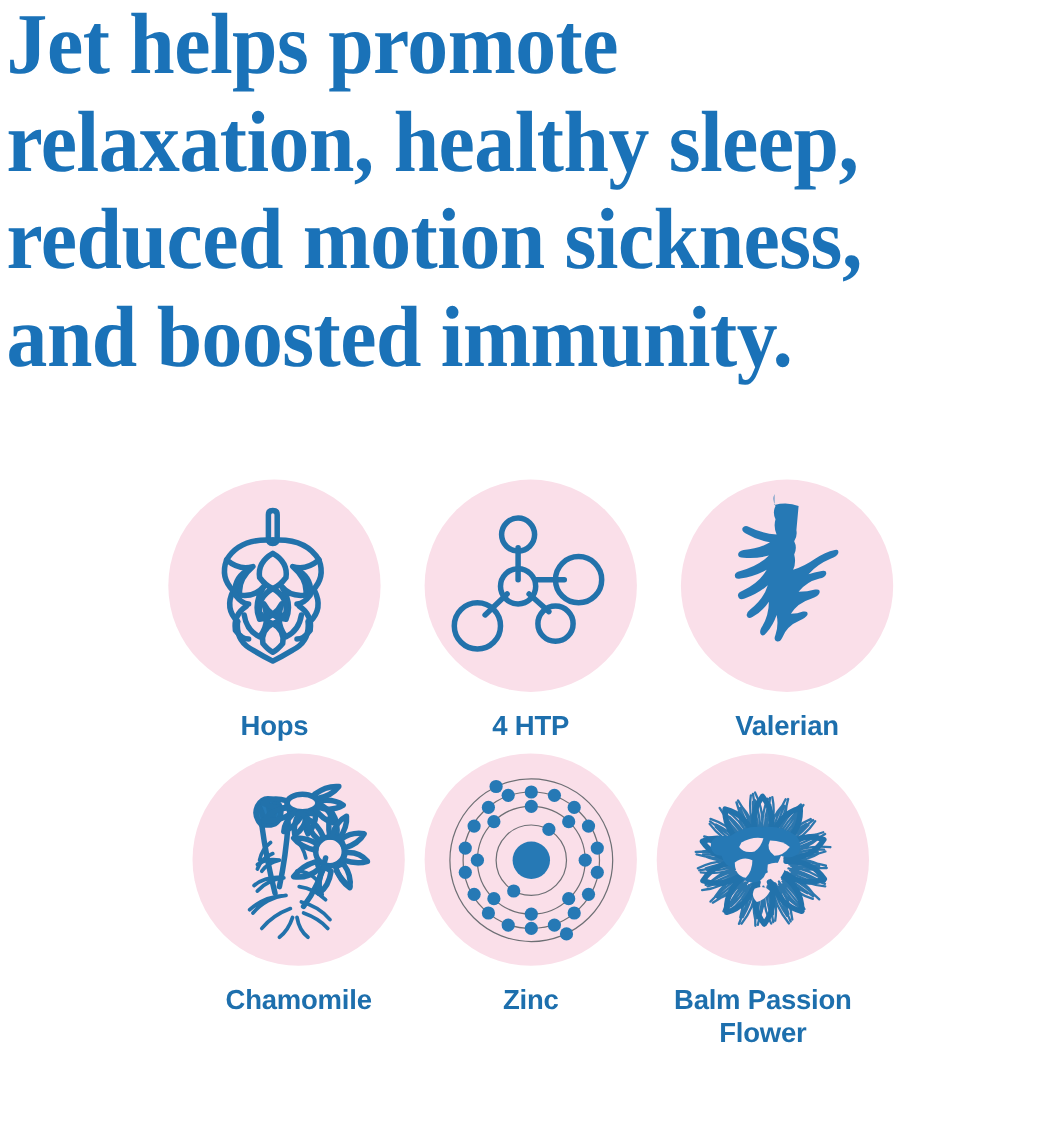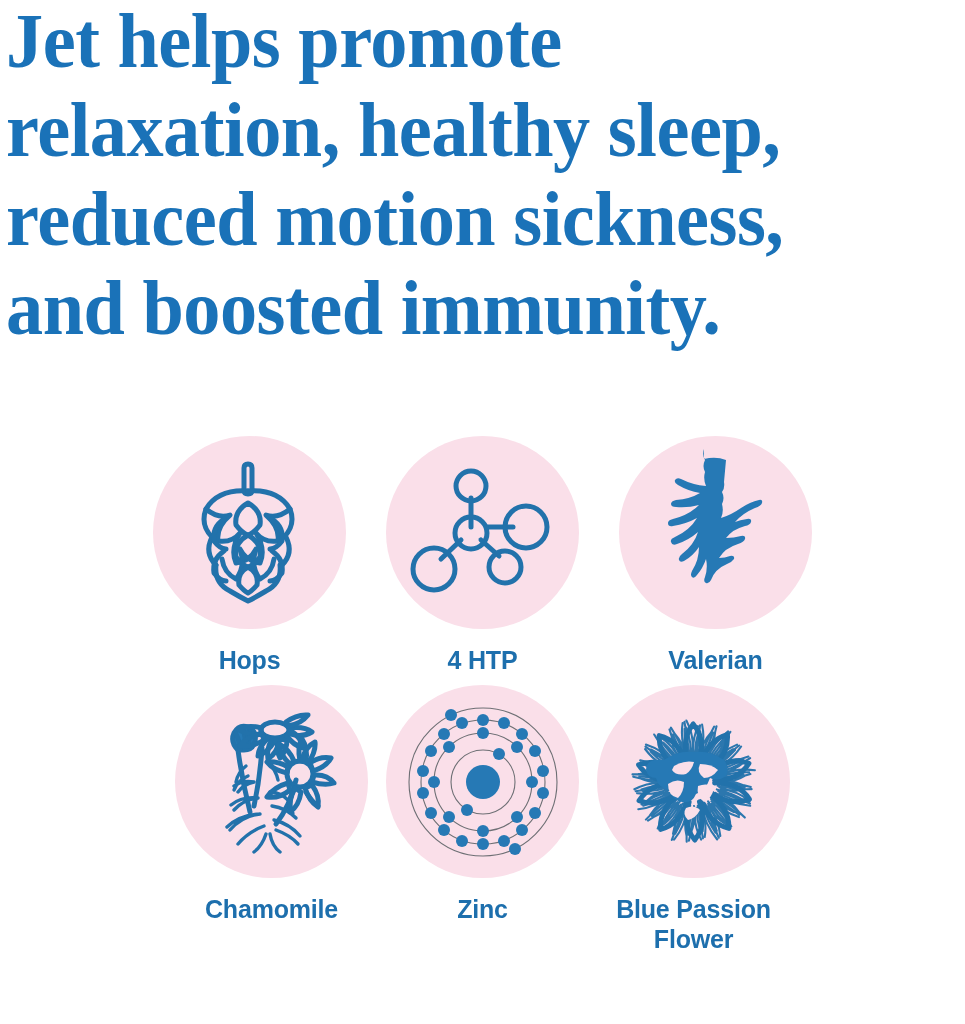--- a/index.html
+++ b/index.html
@@ -315,16 +315,16 @@
           </g>
           <g fill="#fadfe9">
             <path d="M-20 -16 q10 -6 20 -4 q-2 8 -8 12 q-10 2 -14 -4 z"></path>
             <path d="M6 -18 q12 0 18 6 q-6 8 -14 8 q-8 -6 -4 -14 z"></path>
             <path d="M-26 2 q8 -6 16 -2 q0 10 -6 16 q-10 -2 -10 -14 z"></path>
             <path d="M4 4 q10 -4 16 2 q-2 10 -10 14 q-8 -6 -6 -16 z"></path>
             <path d="M-8 26 q8 -4 14 2 q-4 8 -12 10 q-6 -6 -2 -12 z"></path>
           </g>
         </svg>
       </div>
-      <div class="ing-label">Blue Passion Flower</div>
+      <div class="ing-label">Balm Passion Flower</div>
     </div>
   </div>
 </div>
 
 </body></html>

